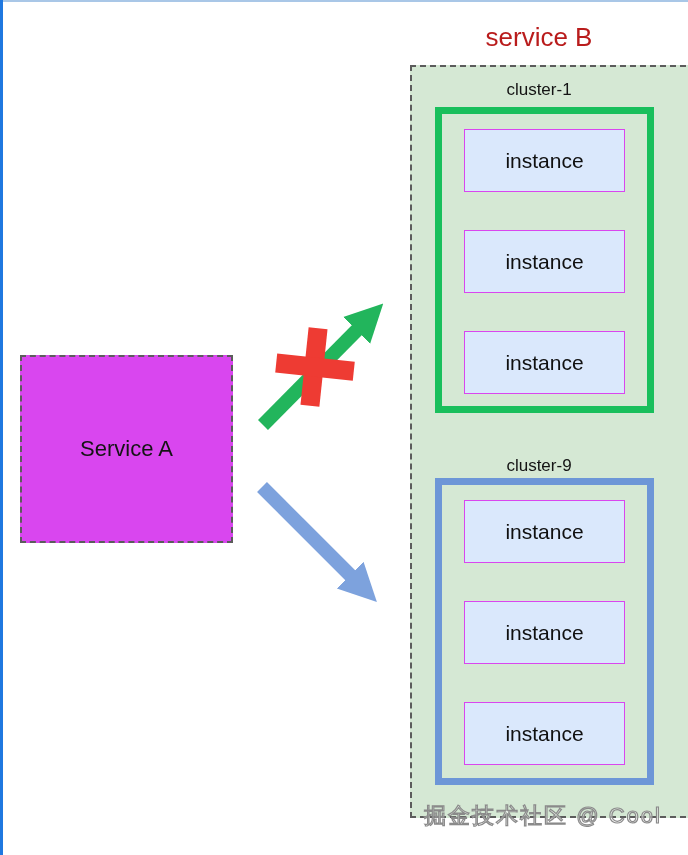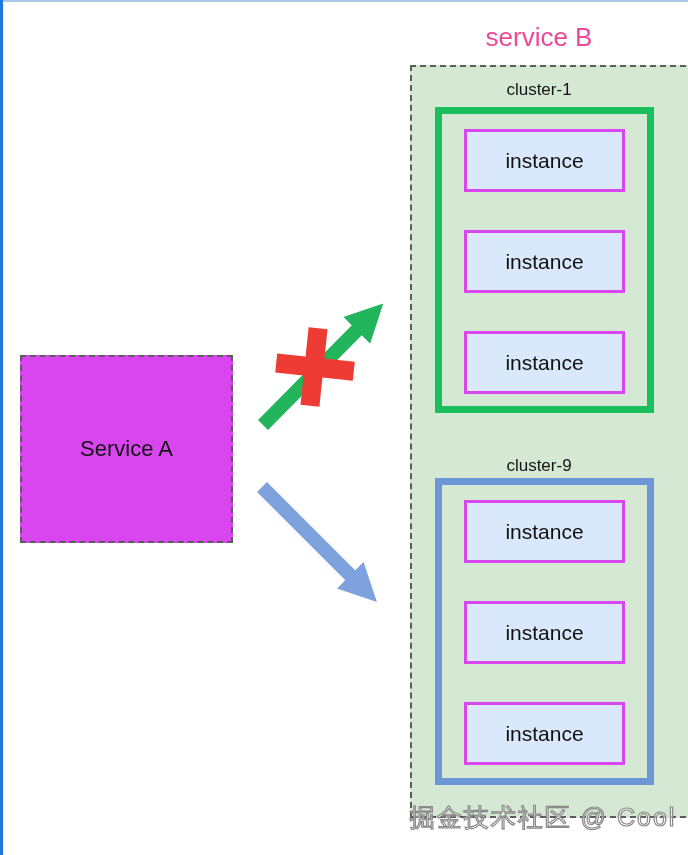--- a/index.html
+++ b/index.html
@@ -15,21 +15,21 @@
   .frame-left {
     position: absolute; left: 0; top: 0; width: 3px; height: 855px;
     background: #1f78e0;
   }
   .frame-top {
     position: absolute; left: 0; top: 0; width: 688px; height: 2px;
     background: #a9c7e7;
   }
   .title {
     position: absolute; left: 410px; top: 22px; width: 258px;
-    text-align: center; font-size: 26px; color: #ec4899;
+    text-align: center; font-size: 26px; color: #b91c1c;
   }
   .service-b {
     position: absolute; left: 410px; top: 65px; width: 296px; height: 753px;
     box-sizing: border-box;
     border: 2px dashed #5c5c5c;
     background: #d5e8d4;
   }
   .cluster-label {
     position: absolute; left: 0; width: 254px;
     text-align: center; font-size: 17px; color: #141414;
@@ -41,36 +41,36 @@
     box-sizing: border-box;
     display: flex; flex-direction: column; align-items: center;
     padding-top: 15px; gap: 38px;
   }
   .cluster.c1 { top: 40px; border: 7px solid #19bf5c; }
   .cluster.c2 { top: 411px; height: 307px; border: 7px solid #6d96d7; }
   .instance {
     width: 161px; height: 63px; flex: 0 0 63px;
     box-sizing: border-box;
     background: #dae8fc;
-    border: 3px solid #d946ef;
+    border: 1px solid #d946ef;
     display: flex; align-items: center; justify-content: center;
     font-size: 21px; color: #101010;
   }
   .service-a {
     position: absolute; left: 20px; top: 355px; width: 213px; height: 188px;
     box-sizing: border-box;
     border: 2px dashed #5c5c5c;
     background: #d946ef;
     display: flex; align-items: center; justify-content: center;
     font-size: 22px; color: #141414;
   }
   .watermark {
     position: absolute; left: 404px; top: 801px; width: 278px;
     text-align: center;
-    font-size: 25px; letter-spacing: 2px;
+    font-size: 22px; letter-spacing: 2px;
     color: rgba(255,255,255,0.55);
     -webkit-text-stroke: 1.2px #8a8a8a;
     white-space: nowrap;
   }
   .arrows {
     position: absolute; left: 0; top: 0;
     pointer-events: none;
   }
 </style>
 </head>

